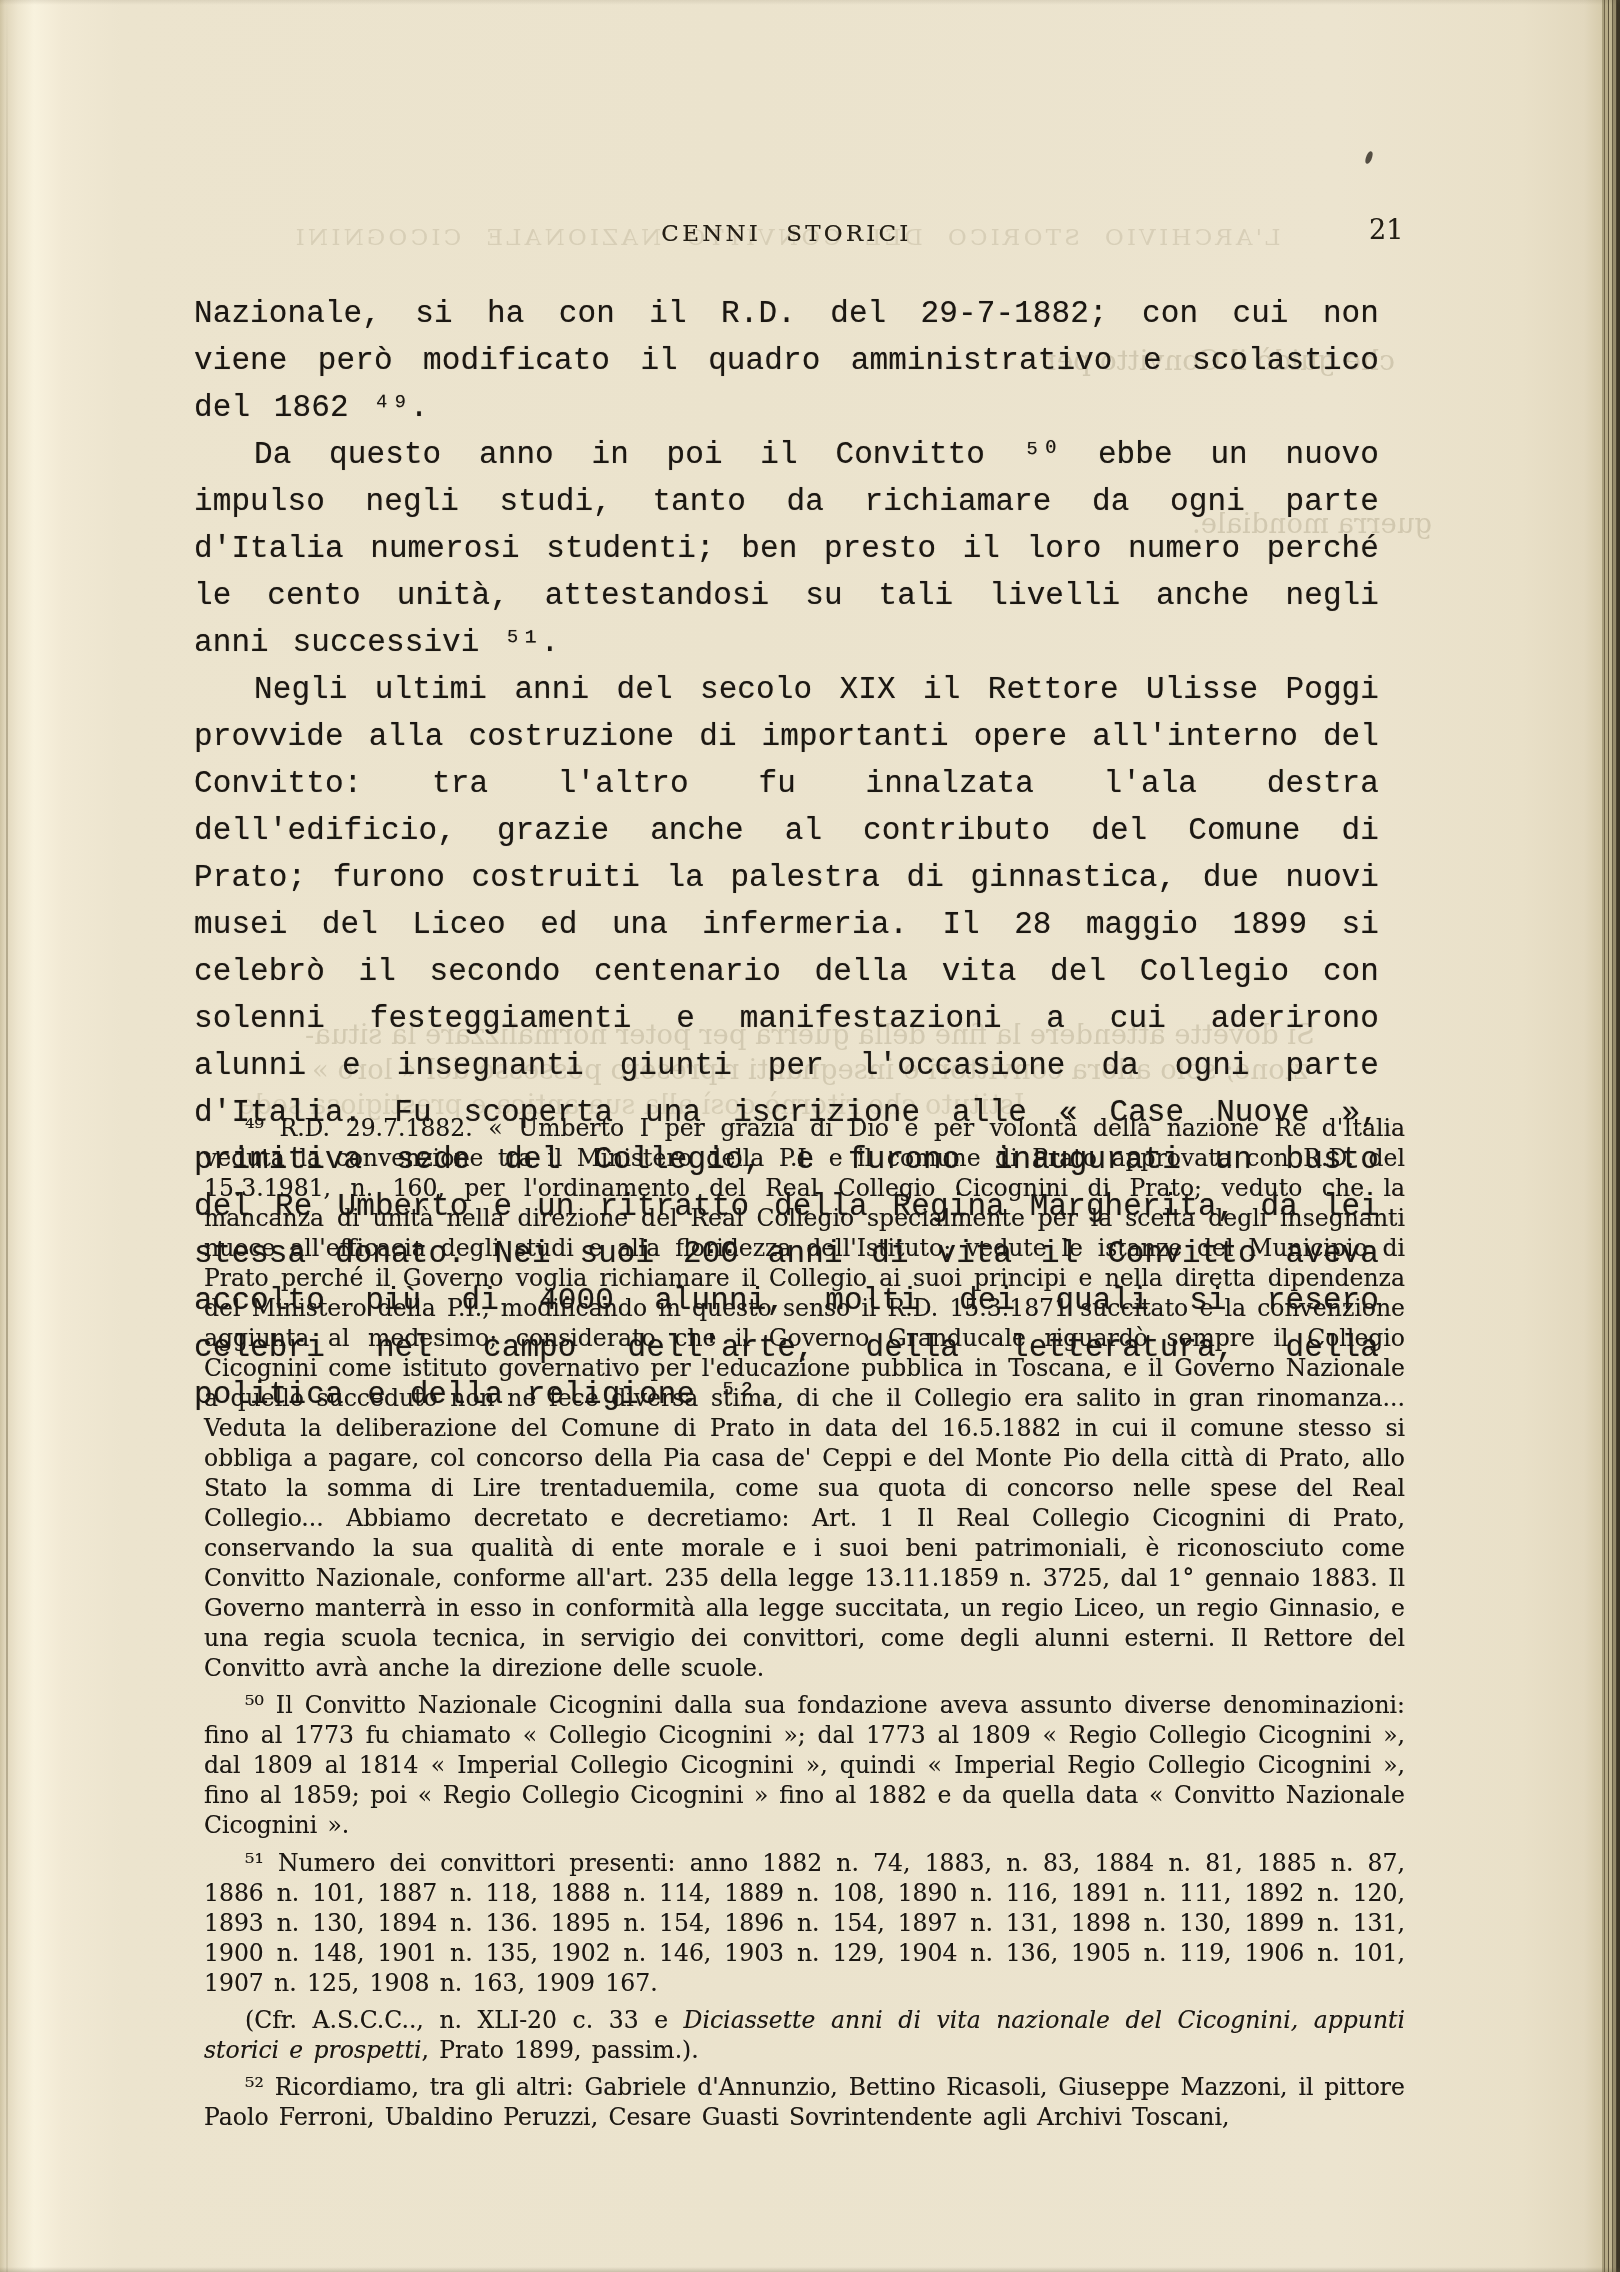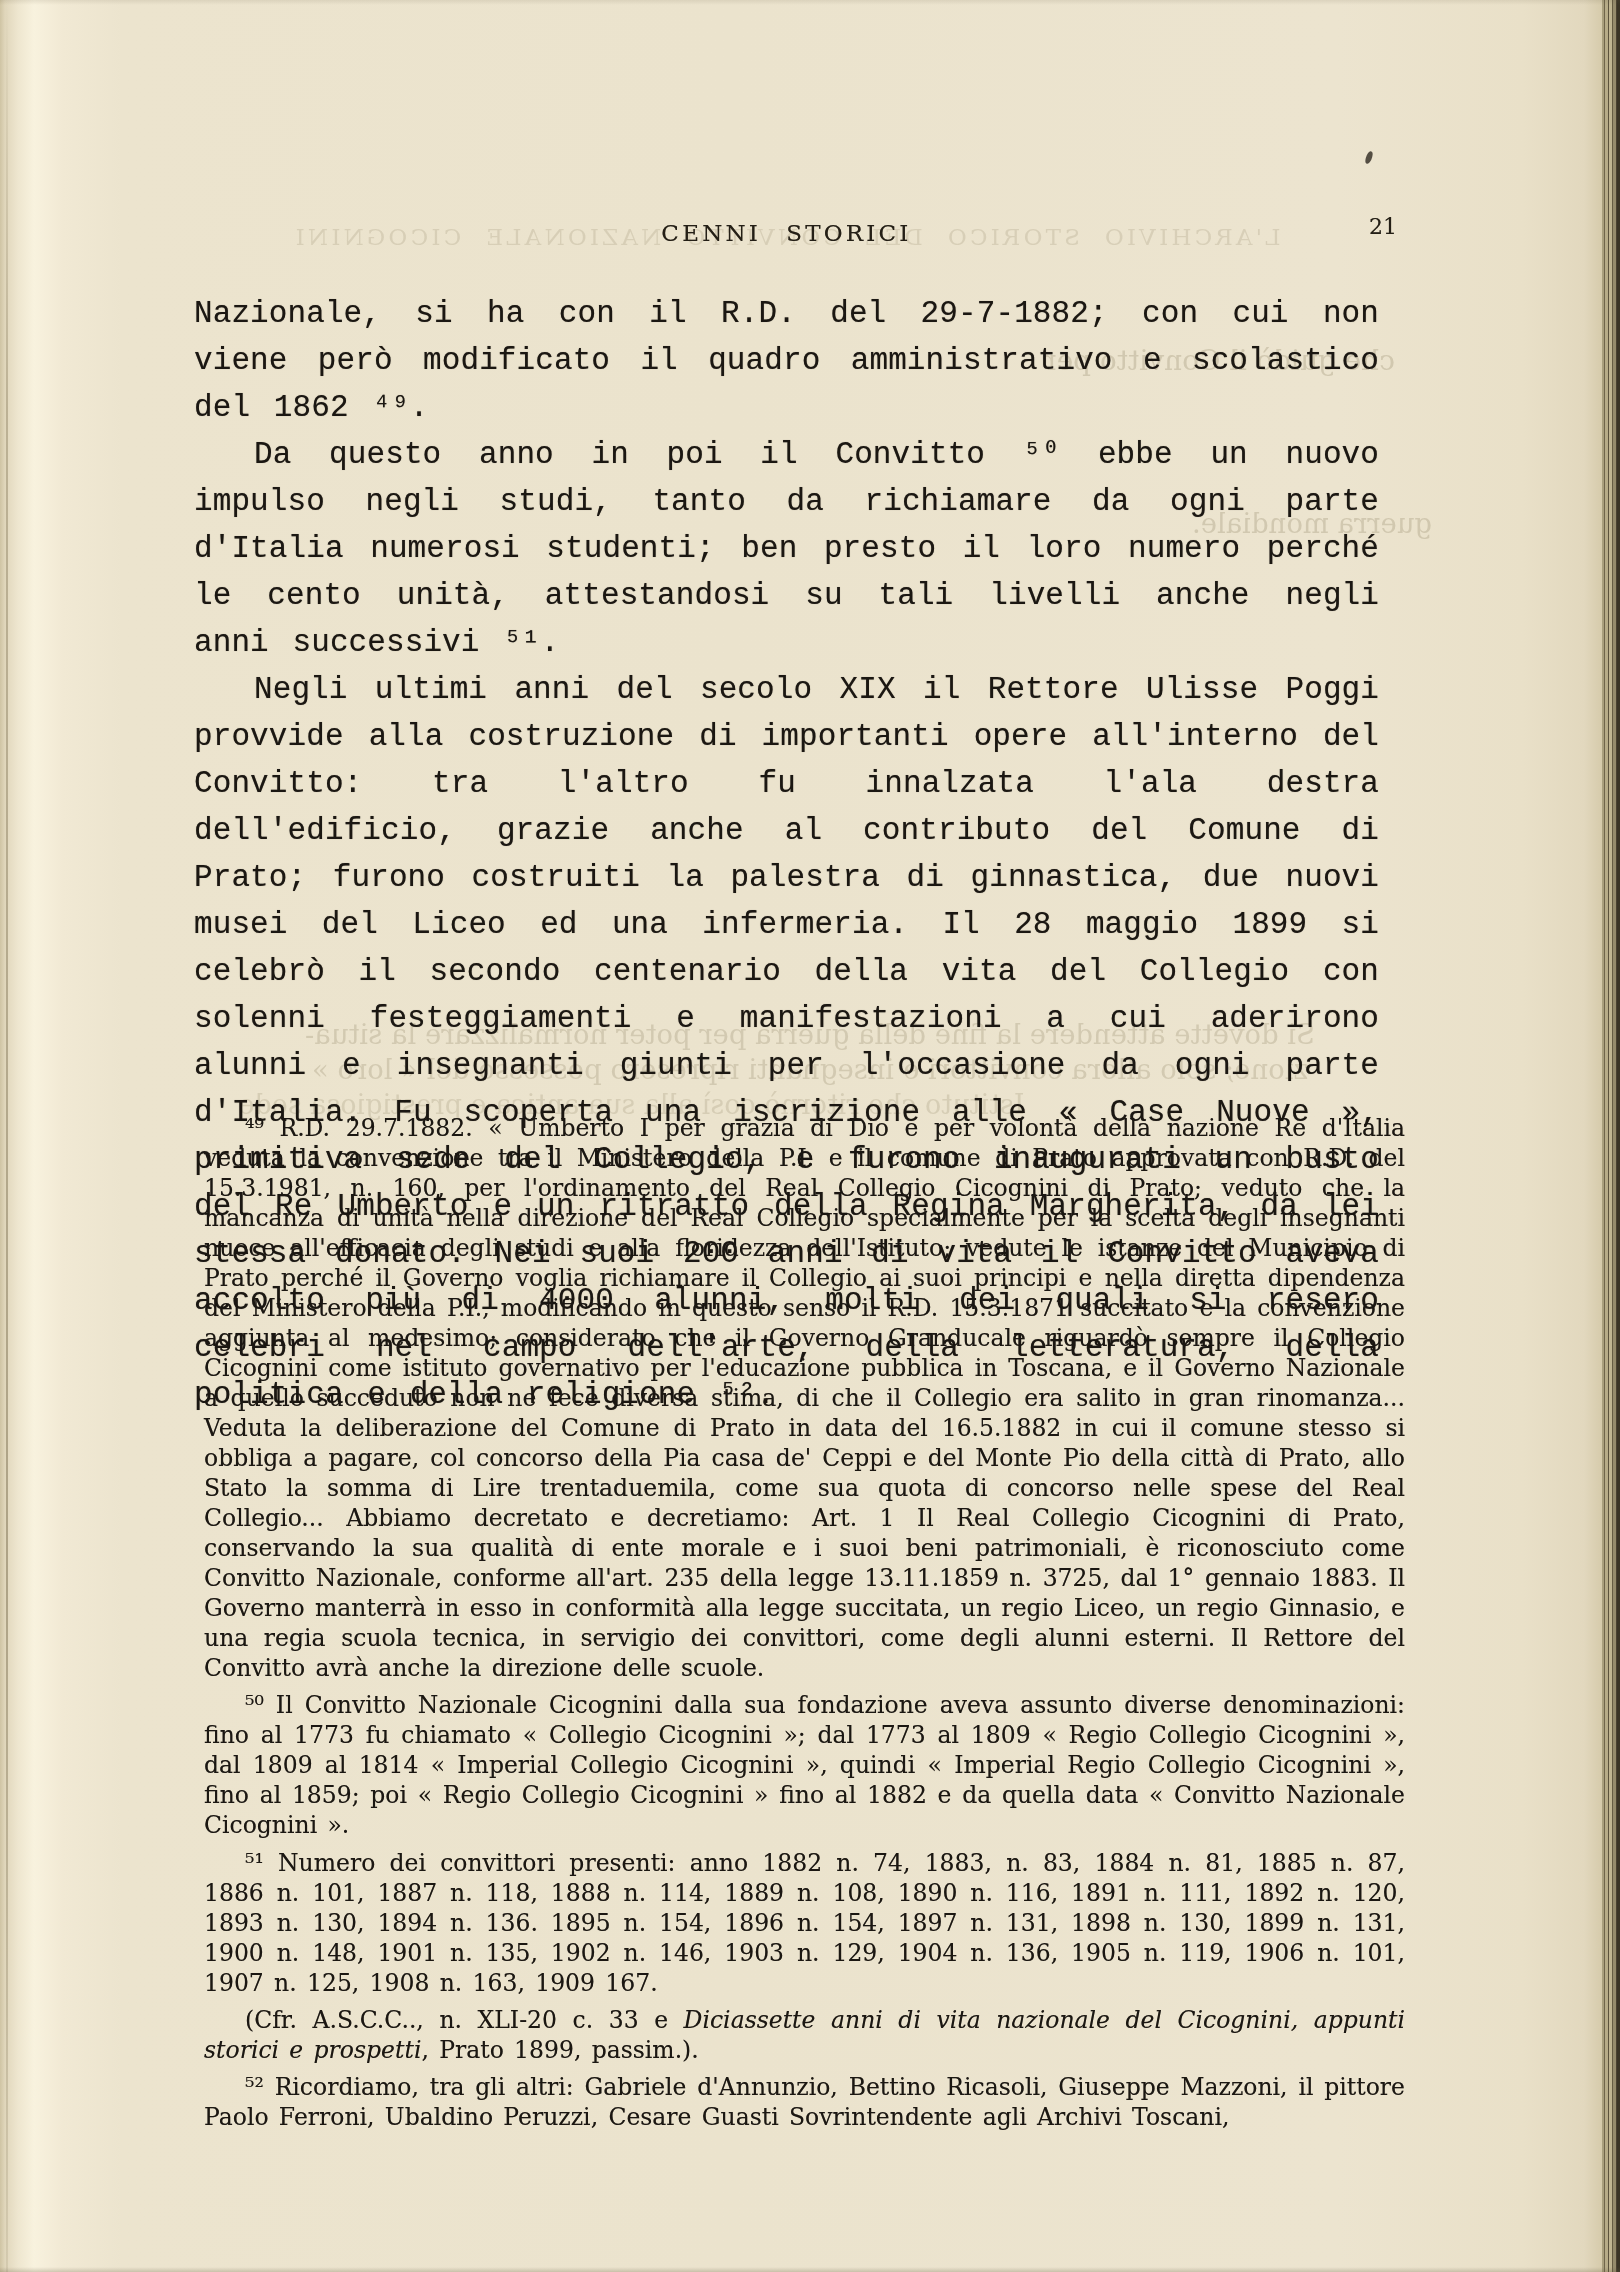--- a/index.html
+++ b/index.html
@@ -42,21 +42,21 @@
     background:linear-gradient(180deg, rgba(100,90,65,.12), rgba(100,90,65,0));
   }
   
   .head-title {
     position:absolute; top:220px; left:194px; width:1185px;
     text-align:center; font-size:23px; letter-spacing:3.2px; word-spacing:14.6px;
     color:#241f16; text-shadow:0 0 0.6px rgba(30,24,16,.5);
   }
   .page-number {
     position:absolute; top:214px; left:1369px;
-    font-size:22px; color:#241f16; text-shadow:0 0 0.6px rgba(30,24,16,.5);
+    font-size:27px; color:#241f16; text-shadow:0 0 0.6px rgba(30,24,16,.5);
   }
   
   .body-block {
     position:absolute; top:290px; left:194px; width:1185px;
     font-size:31px; line-height:47px; text-align:justify;
     word-spacing:0.16em; letter-spacing:0.1px;
     text-shadow:0 0 0.7px rgba(27,23,18,.5);
     font-family:Liberation Mono, monospace;
   }
   .body-block p { margin:0; }

